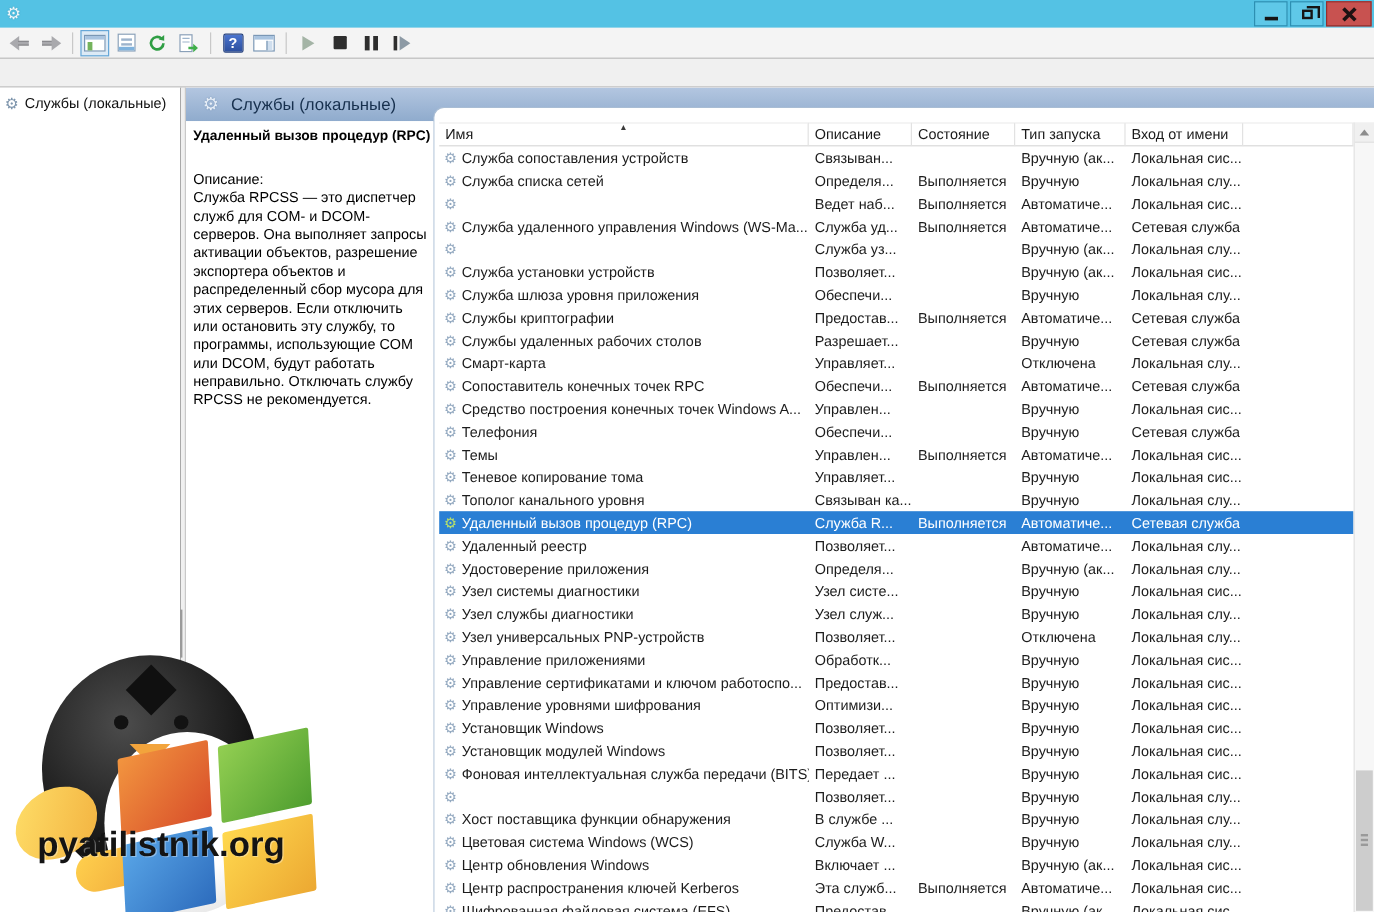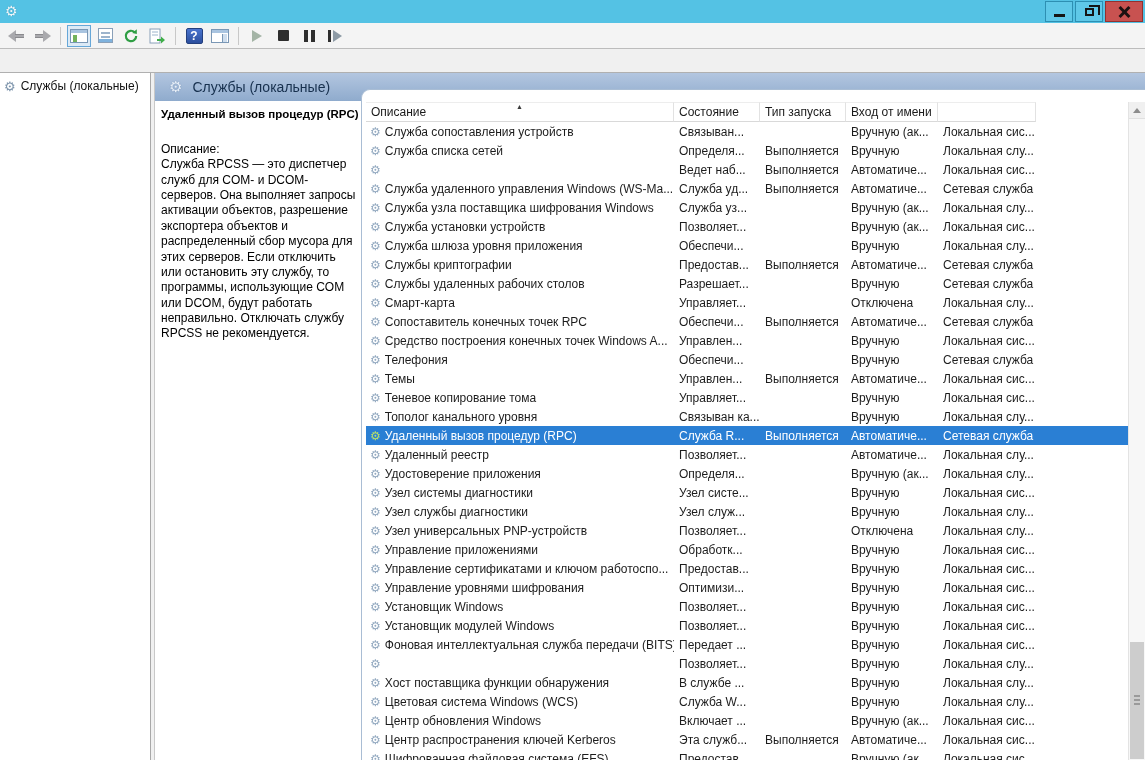--- a/index.html
+++ b/index.html
@@ -225,20 +225,21 @@
       <div class="desc-panel">
         <div class="svc-title">Удаленный вызов процедур (RPC)</div>
         <div class="svc-desc">
           <span>Описание:</span><br>
           <span>Служба RPCSS — это диспетчер служб для COM- и DCOM-серверов. Она выполняет запросы активации объектов, разрешение экспортера объектов и распределенный сбор мусора для этих серверов. Если отключить или остановить эту службу, то программы, использующие COM или DCOM, будут работать неправильно. Отключать службу RPCSS не рекомендуется.</span>
         </div>
       </div>
 
       <div class="list-panel">
         <div class="lheader">
+          <div class="hcell">Имя</div>
           <div class="hcell">Описание</div>
           <div class="hcell">Состояние</div>
           <div class="hcell">Тип запуска</div>
           <div class="hcell">Вход от имени</div>
           <div class="hcell"></div>
           <span class="sort-arrow">▲</span>
         </div>
         <div class="rows-host">
             <div class="lrow">
               <div class="c name">
@@ -279,21 +280,20 @@
               </div>
               <div class="c desc">Служба уд...</div>
               <div class="c status">Выполняется</div>
               <div class="c startup">Автоматиче...</div>
               <div class="c logon">Сетевая служба</div>
               <div class="c fill"></div>
             </div>
             <div class="lrow">
               <div class="c name">
                 <span class="gear">⚙</span>
-                <span class="ntext">Служба узла поставщика шифрования Windows</span>
               </div>
               <div class="c desc">Служба уз...</div>
               <div class="c status"></div>
               <div class="c startup">Вручную (ак...</div>
               <div class="c logon">Локальная слу...</div>
               <div class="c fill"></div>
             </div>
             <div class="lrow">
               <div class="c name">
                 <span class="gear">⚙</span>
@@ -616,14 +616,33 @@
         <div class="vscroll">
           <div class="vs-up">
               <i></i>
             </div>
           <div class="vs-thumb"></div>
         </div>
       </div>
     </div>
   </div>
 
+  <div class="watermark">
+    <div class="wm-string"></div>
+    <div class="pg-body">
+      <div class="pg-face"></div>
+    </div>
+    <div class="pg-peak"></div>
+    <div class="pg-eye l"></div>
+    <div class="pg-eye r"></div>
+    <div class="pg-beak"></div>
+    <div class="pg-wing"></div>
+    <div class="pg-foot"></div>
+    <div class="ms-flag">
+      <div class="ms-pane ms-tl"></div>
+      <div class="ms-pane ms-tr"></div>
+      <div class="ms-pane ms-bl"></div>
+      <div class="ms-pane ms-br"></div>
+    </div>
+    <div class="wm-text">pyatilistnik.org</div>
+  </div>
 
 </div>
 
 </body></html>

